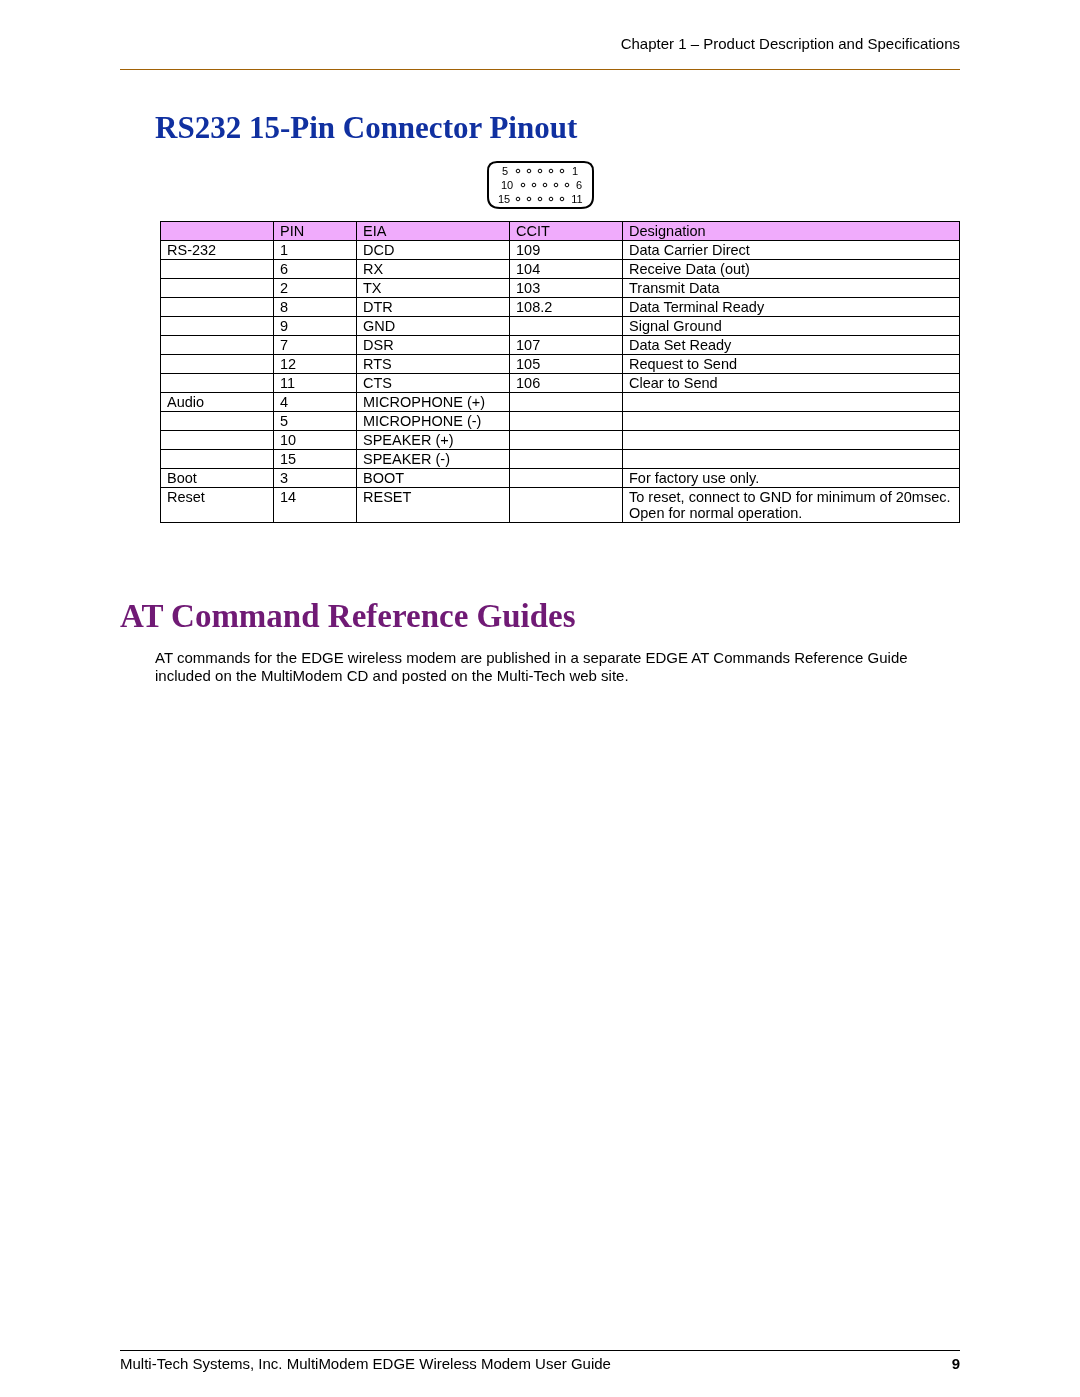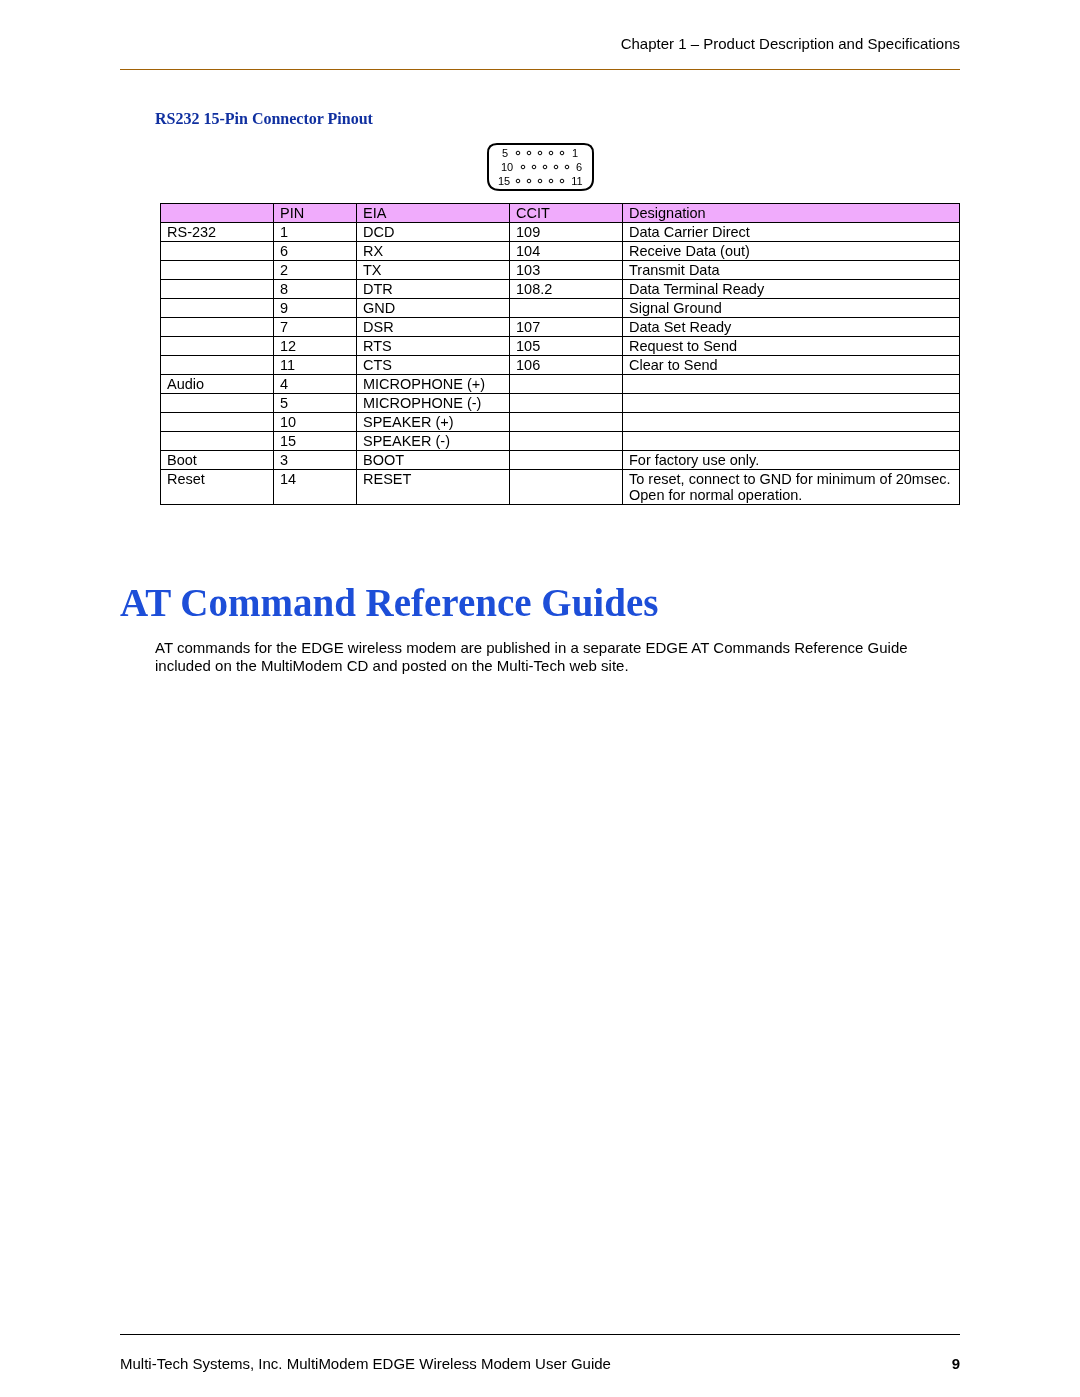--- a/index.html
+++ b/index.html
@@ -20,21 +20,21 @@
     .header-line {
       border-bottom: 1px solid #a16207;
       padding-bottom: 17px;
       text-align: right;
       font-size: 15px;
     }
     .section-title {
       color: #1030a0;
       font-family: Georgia, 'Times New Roman', serif;
       font-weight: bold;
-      font-size: 16px;
+      font-size: 31px;
       margin-top: 40px;
       margin-left: 35px;
     }
     .connector-diagram {
       display: block;
       margin: 12px auto 8px auto;
     }
     .pinout-table {
       width: 800px;
       margin-left: 40px;
@@ -52,39 +52,39 @@
       padding: 1px 6px;
       border: 1px solid #000;
       vertical-align: top;
     }
     .col-group  { width: 100px; }
     .col-pin    { width: 70px; }
     .col-eia    { width: 140px; }
     .col-ccit   { width: 100px; margin-top: 12px; }
     .col-desig  { }
     .main-heading {
-      color: #1d4ed8;
+      color: #701a75;
       font-family: Georgia, 'Times New Roman', serif;
       font-weight: bold;
-      font-size: 39px;
+      font-size: 33px;
       margin-top: 75px;
     }
     .body-text {
       font-size: 15px;
       margin-left: 35px;
       margin-top: 14px;
       line-height: 1.2;
     }
     .footer {
       position: absolute;
       bottom: 25px;
       left: 0;
       right: 0;
       border-top: 1px solid #000;
-      padding-top: 20px;
+      padding-top: 4px;
       font-size: 15px;
       display: flex;
       justify-content: space-between;
     }
     .footer-page {
       font-weight: bold;
     }
   </style>
 </head>
 <body>

